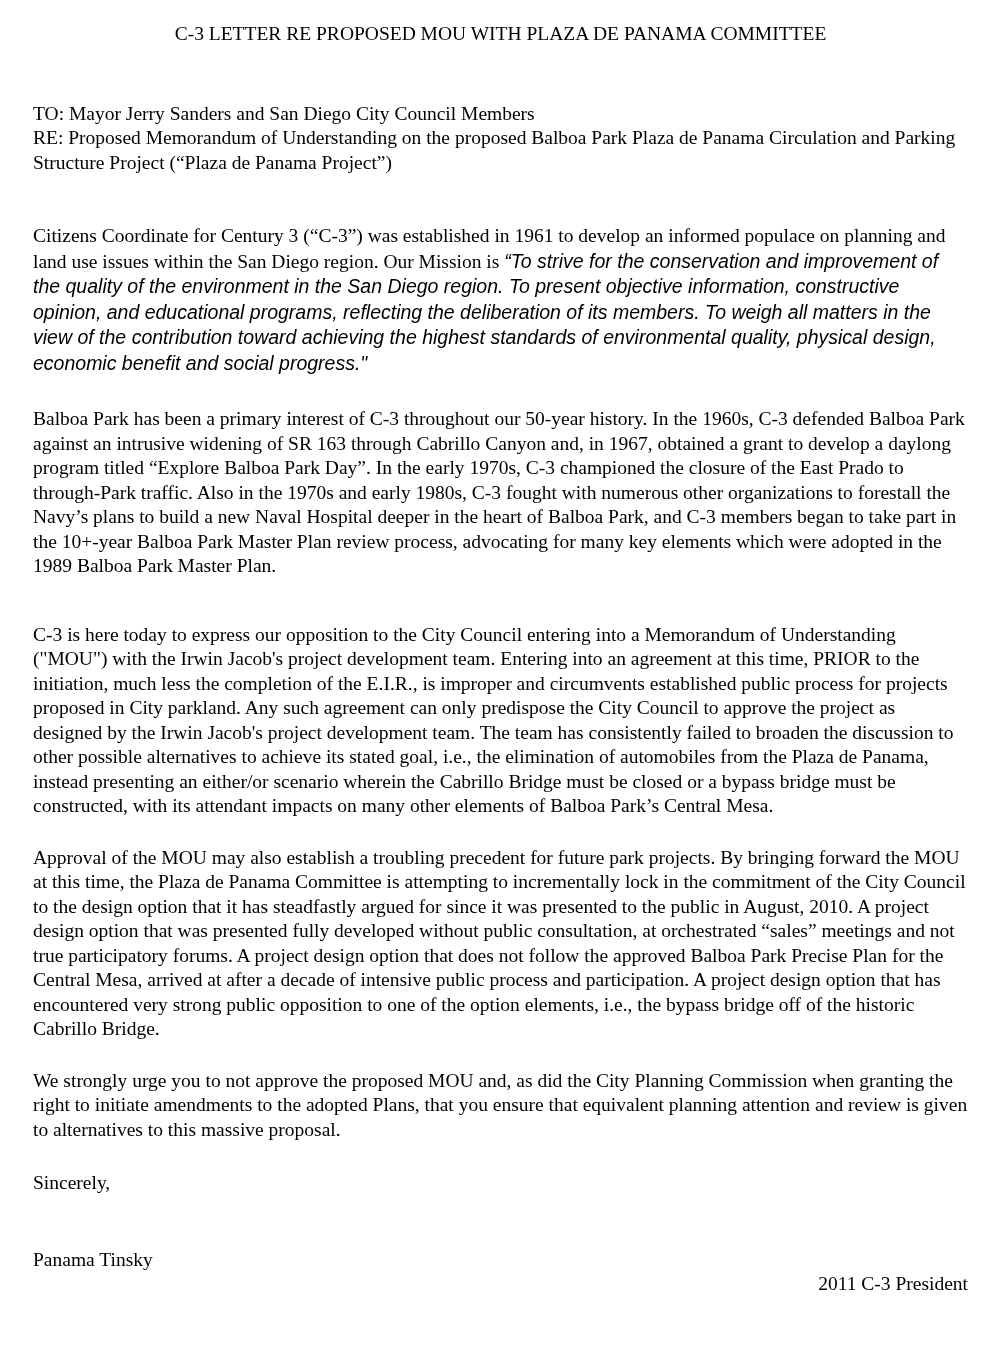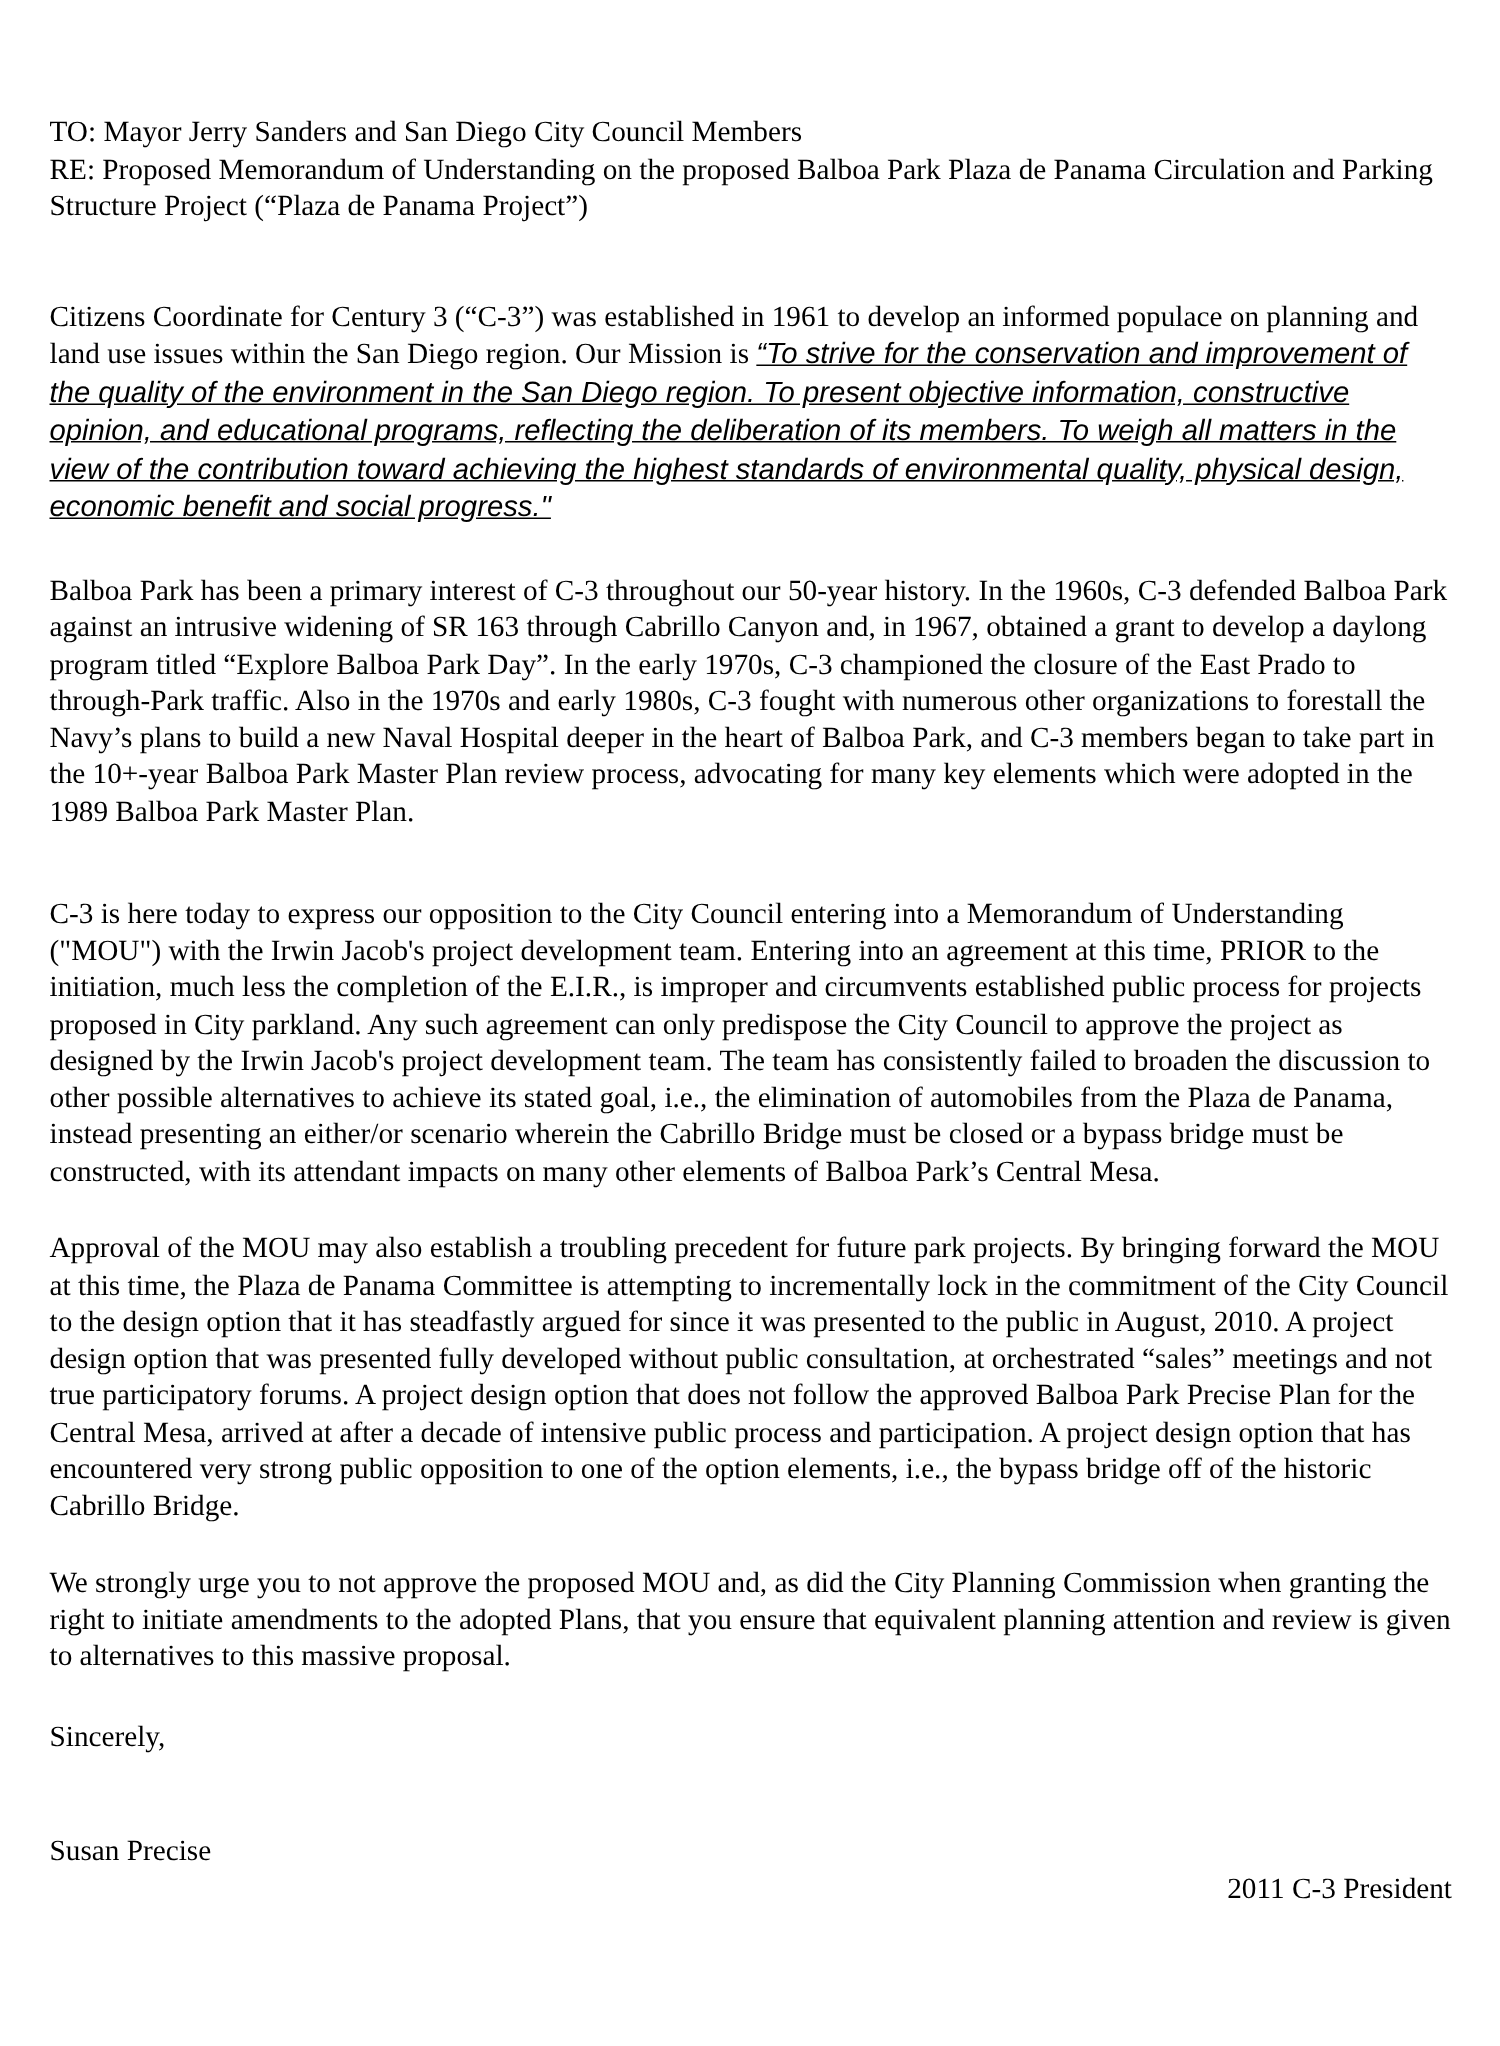--- a/index.html
+++ b/index.html
@@ -28,49 +28,49 @@
     font-weight: normal;
     font-size: 19.5px;
   }
   p { margin: 0; }
   .to-line  { margin-top: 55px; }
   .re-line  { }
   .para-mission { margin-top: 49px; }
   .mission {
     font-family: "Liberation Sans", "DejaVu Sans", sans-serif;
     font-style: italic;
-    text-decoration: underline;
   }
   .para-history  { margin-top: 31px; }
   .para-opposition { margin-top: 44px; }
   .para-precedent  { margin-top: 27px; }
   .para-urge       { margin-top: 27px; }
   .closing   { margin-top: 29px; }
   .sig-name  { margin-top: 52px; }
   .sig-title { margin-top: 0; text-align: right; }
 </style>
 </head>
 <body>
 
 <div class="page">
 
+  <p class="title">C-3 LETTER RE PROPOSED MOU WITH PLAZA DE PANAMA COMMITTEE</p>
 
   <p class="to-line">TO: Mayor Jerry Sanders and San Diego City Council Members</p>
 
   <p class="re-line">RE: Proposed Memorandum of Understanding on the proposed Balboa Park Plaza de Panama Circulation and Parking Structure Project (“Plaza de Panama Project”)</p>
 
   <p class="para-mission"><span>Citizens Coordinate for Century 3 (“C-3”) was established in 1961 to develop an informed populace on planning and land use issues within the San Diego region. Our Mission is </span><span class="mission">“To strive for the conservation and improvement of the quality of the environment in the San Diego region. To present objective information, constructive opinion, and educational programs, reflecting the deliberation of its members. To weigh all matters in the view of the contribution toward achieving the highest standards of environmental quality, physical design, economic benefit and social progress."</span></p>
 
   <p class="para-history">Balboa Park has been a primary interest of C-3 throughout our 50-year history. In the 1960s, C-3 defended Balboa Park against an intrusive widening of SR 163 through Cabrillo Canyon and, in 1967, obtained a grant to develop a daylong program titled “Explore Balboa Park Day”. In the early 1970s, C-3 championed the closure of the East Prado to through-Park traffic. Also in the 1970s and early 1980s, C-3 fought with numerous other organizations to forestall the Navy’s plans to build a new Naval Hospital deeper in the heart of Balboa Park, and C-3 members began to take part in the 10+-year Balboa Park Master Plan review process, advocating for many key elements which were adopted in the 1989 Balboa Park Master Plan.</p>
 
   <p class="para-opposition">C-3 is here today to express our opposition to the City Council entering into a Memorandum of Understanding ("MOU") with the Irwin Jacob's project development team. Entering into an agreement at this time, PRIOR to the initiation, much less the completion of the E.I.R., is improper and circumvents established public process for projects proposed in City parkland. Any such agreement can only predispose the City Council to approve the project as designed by the Irwin Jacob's project development team. The team has consistently failed to broaden the discussion to other possible alternatives to achieve its stated goal, i.e., the elimination of automobiles from the Plaza de Panama, instead presenting an either/or scenario wherein the Cabrillo Bridge must be closed or a bypass bridge must be constructed, with its attendant impacts on many other elements of Balboa Park’s Central Mesa.</p>
 
   <p class="para-precedent">Approval of the MOU may also establish a troubling precedent for future park projects. By bringing forward the MOU at this time, the Plaza de Panama Committee is attempting to incrementally lock in the commitment of the City Council to the design option that it has steadfastly argued for since it was presented to the public in August, 2010. A project design option that was presented fully developed without public consultation, at orchestrated “sales” meetings and not true participatory forums. A project design option that does not follow the approved Balboa Park Precise Plan for the Central Mesa, arrived at after a decade of intensive public process and participation. A project design option that has encountered very strong public opposition to one of the option elements, i.e., the bypass bridge off of the historic Cabrillo Bridge.</p>
 
   <p class="para-urge">We strongly urge you to not approve the proposed MOU and, as did the City Planning Commission when granting the right to initiate amendments to the adopted Plans, that you ensure that equivalent planning attention and review is given to alternatives to this massive proposal.</p>
 
   <p class="closing">Sincerely,</p>
 
-  <p class="sig-name">Susan Precise</p>
+  <p class="sig-name">Panama Tinsky</p>
 
   <p class="sig-title">2011 C-3 President</p>
 
 </div>
 
 </body></html>

